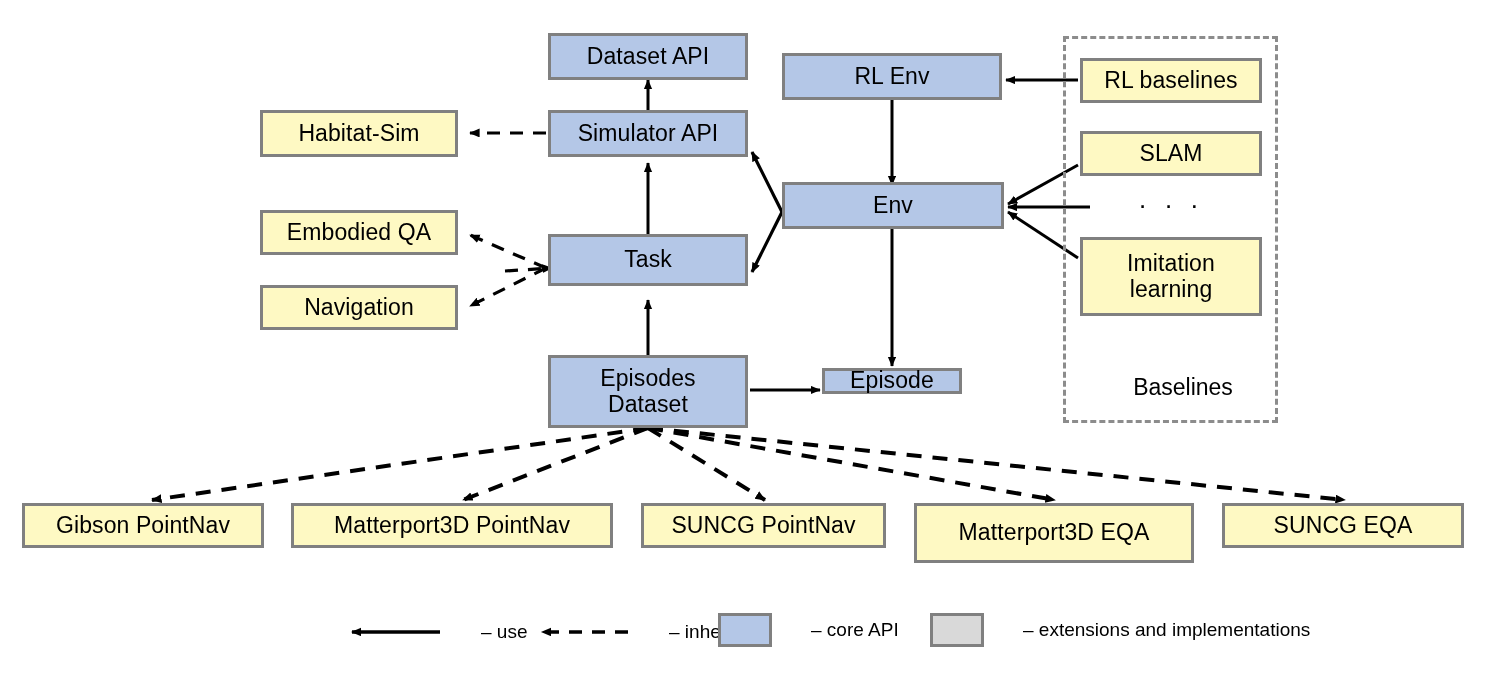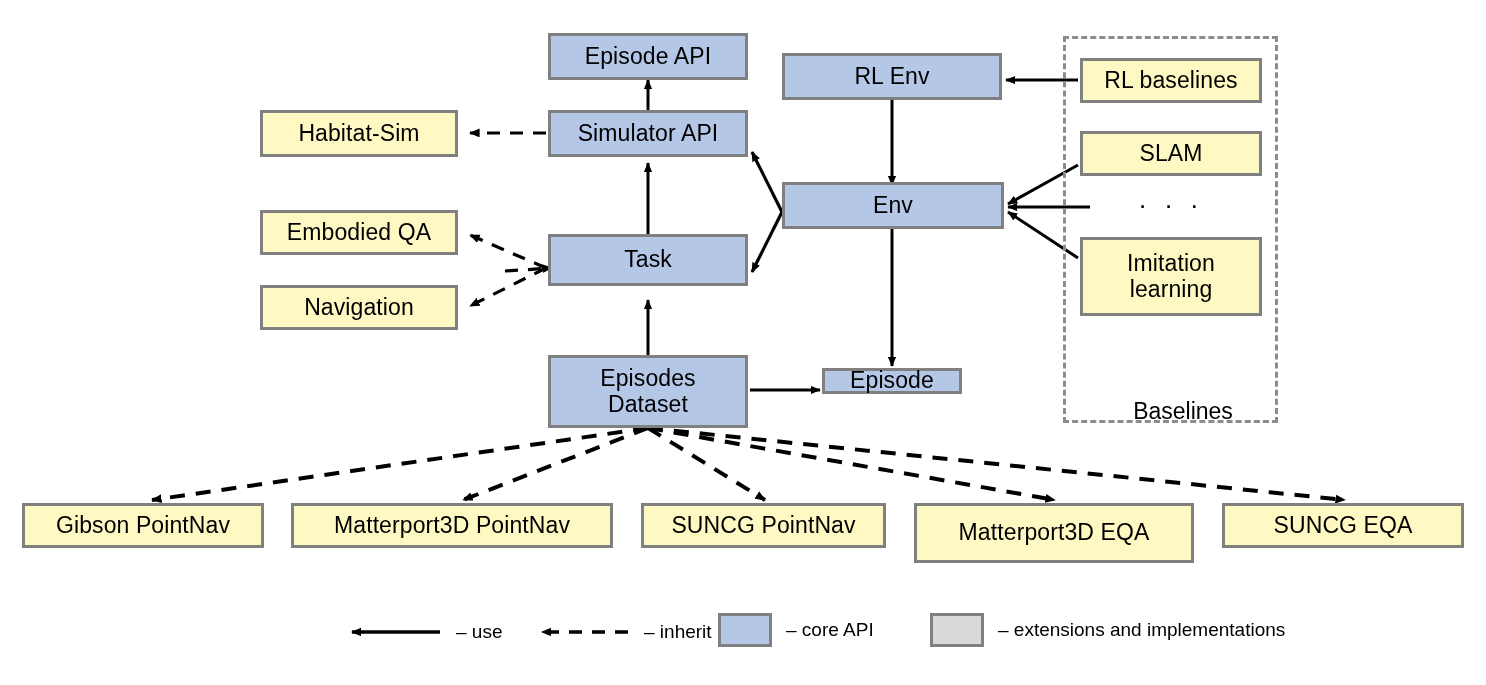--- a/index.html
+++ b/index.html
@@ -97,21 +97,21 @@
     border: 3px solid #808080;
     margin-right: 14px;
   }
   .legend-swatch.core { background: #b4c7e7; }
   .legend-swatch.ext  { background: #d9d9d9; }
   .legend-glyph {
     width: 104px;
     height: 20px;
     margin-right: 12px;
   }
-  .legend-text { display: inline-block; }
+  .legend-text { display: inline-block; margin-left: 25px; }
 </style>
 </head>
 <body>
 
 <div id="diagram-root">
 
   <svg class="edges" viewBox="0 0 1486 685" width="1486" height="685">
     <defs>
       <marker id="arrowSolid" markerWidth="11" markerHeight="11" refX="9.2" refY="4.2" orient="auto" markerUnits="userSpaceOnUse">
         <path d="M0,0 L10,4.2 L0,8.4 z" fill="#000000"></path>
@@ -188,24 +188,24 @@
     <g>
       <line x1="648" y1="428" x2="152" y2="500" stroke="#000000" stroke-width="4" stroke-dasharray="15 11" marker-end="url(#arrowDash)"></line>
       <line x1="648" y1="428" x2="463" y2="500" stroke="#000000" stroke-width="4" stroke-dasharray="15 11" marker-end="url(#arrowDash)"></line>
       <line x1="648" y1="428" x2="765" y2="500" stroke="#000000" stroke-width="4" stroke-dasharray="15 11" marker-end="url(#arrowDash)"></line>
       <line x1="648" y1="428" x2="1055" y2="500" stroke="#000000" stroke-width="4" stroke-dasharray="15 11" marker-end="url(#arrowDash)"></line>
       <line x1="648" y1="428" x2="1345" y2="500" stroke="#000000" stroke-width="4" stroke-dasharray="15 11" marker-end="url(#arrowDash)"></line>
     </g>
   </svg>
 
   <div class="group-box" style="left:1063px; top:36px; width:215px; height:387px;"></div>
-  <div class="group-caption" style="left:1063px; top:374px; width:240px;margin-top:24px;">Baselines</div>
+  <div class="group-caption" style="left:1063px; top:374px; width:240px;">Baselines</div>
 
   <div class="node core" style="left:548px; top:33px; width:200px; height:47px;">
-    <span class="label">Episode API</span>
+    <span class="label">Dataset API</span>
   </div>
 
   <div class="node core" style="left:548px; top:110px; width:200px; height:47px;">
     <span class="label">Simulator API</span>
   </div>
 
   <div class="node core" style="left:548px; top:234px; width:200px; height:52px;">
     <span class="label">Task</span>
   </div>
 

